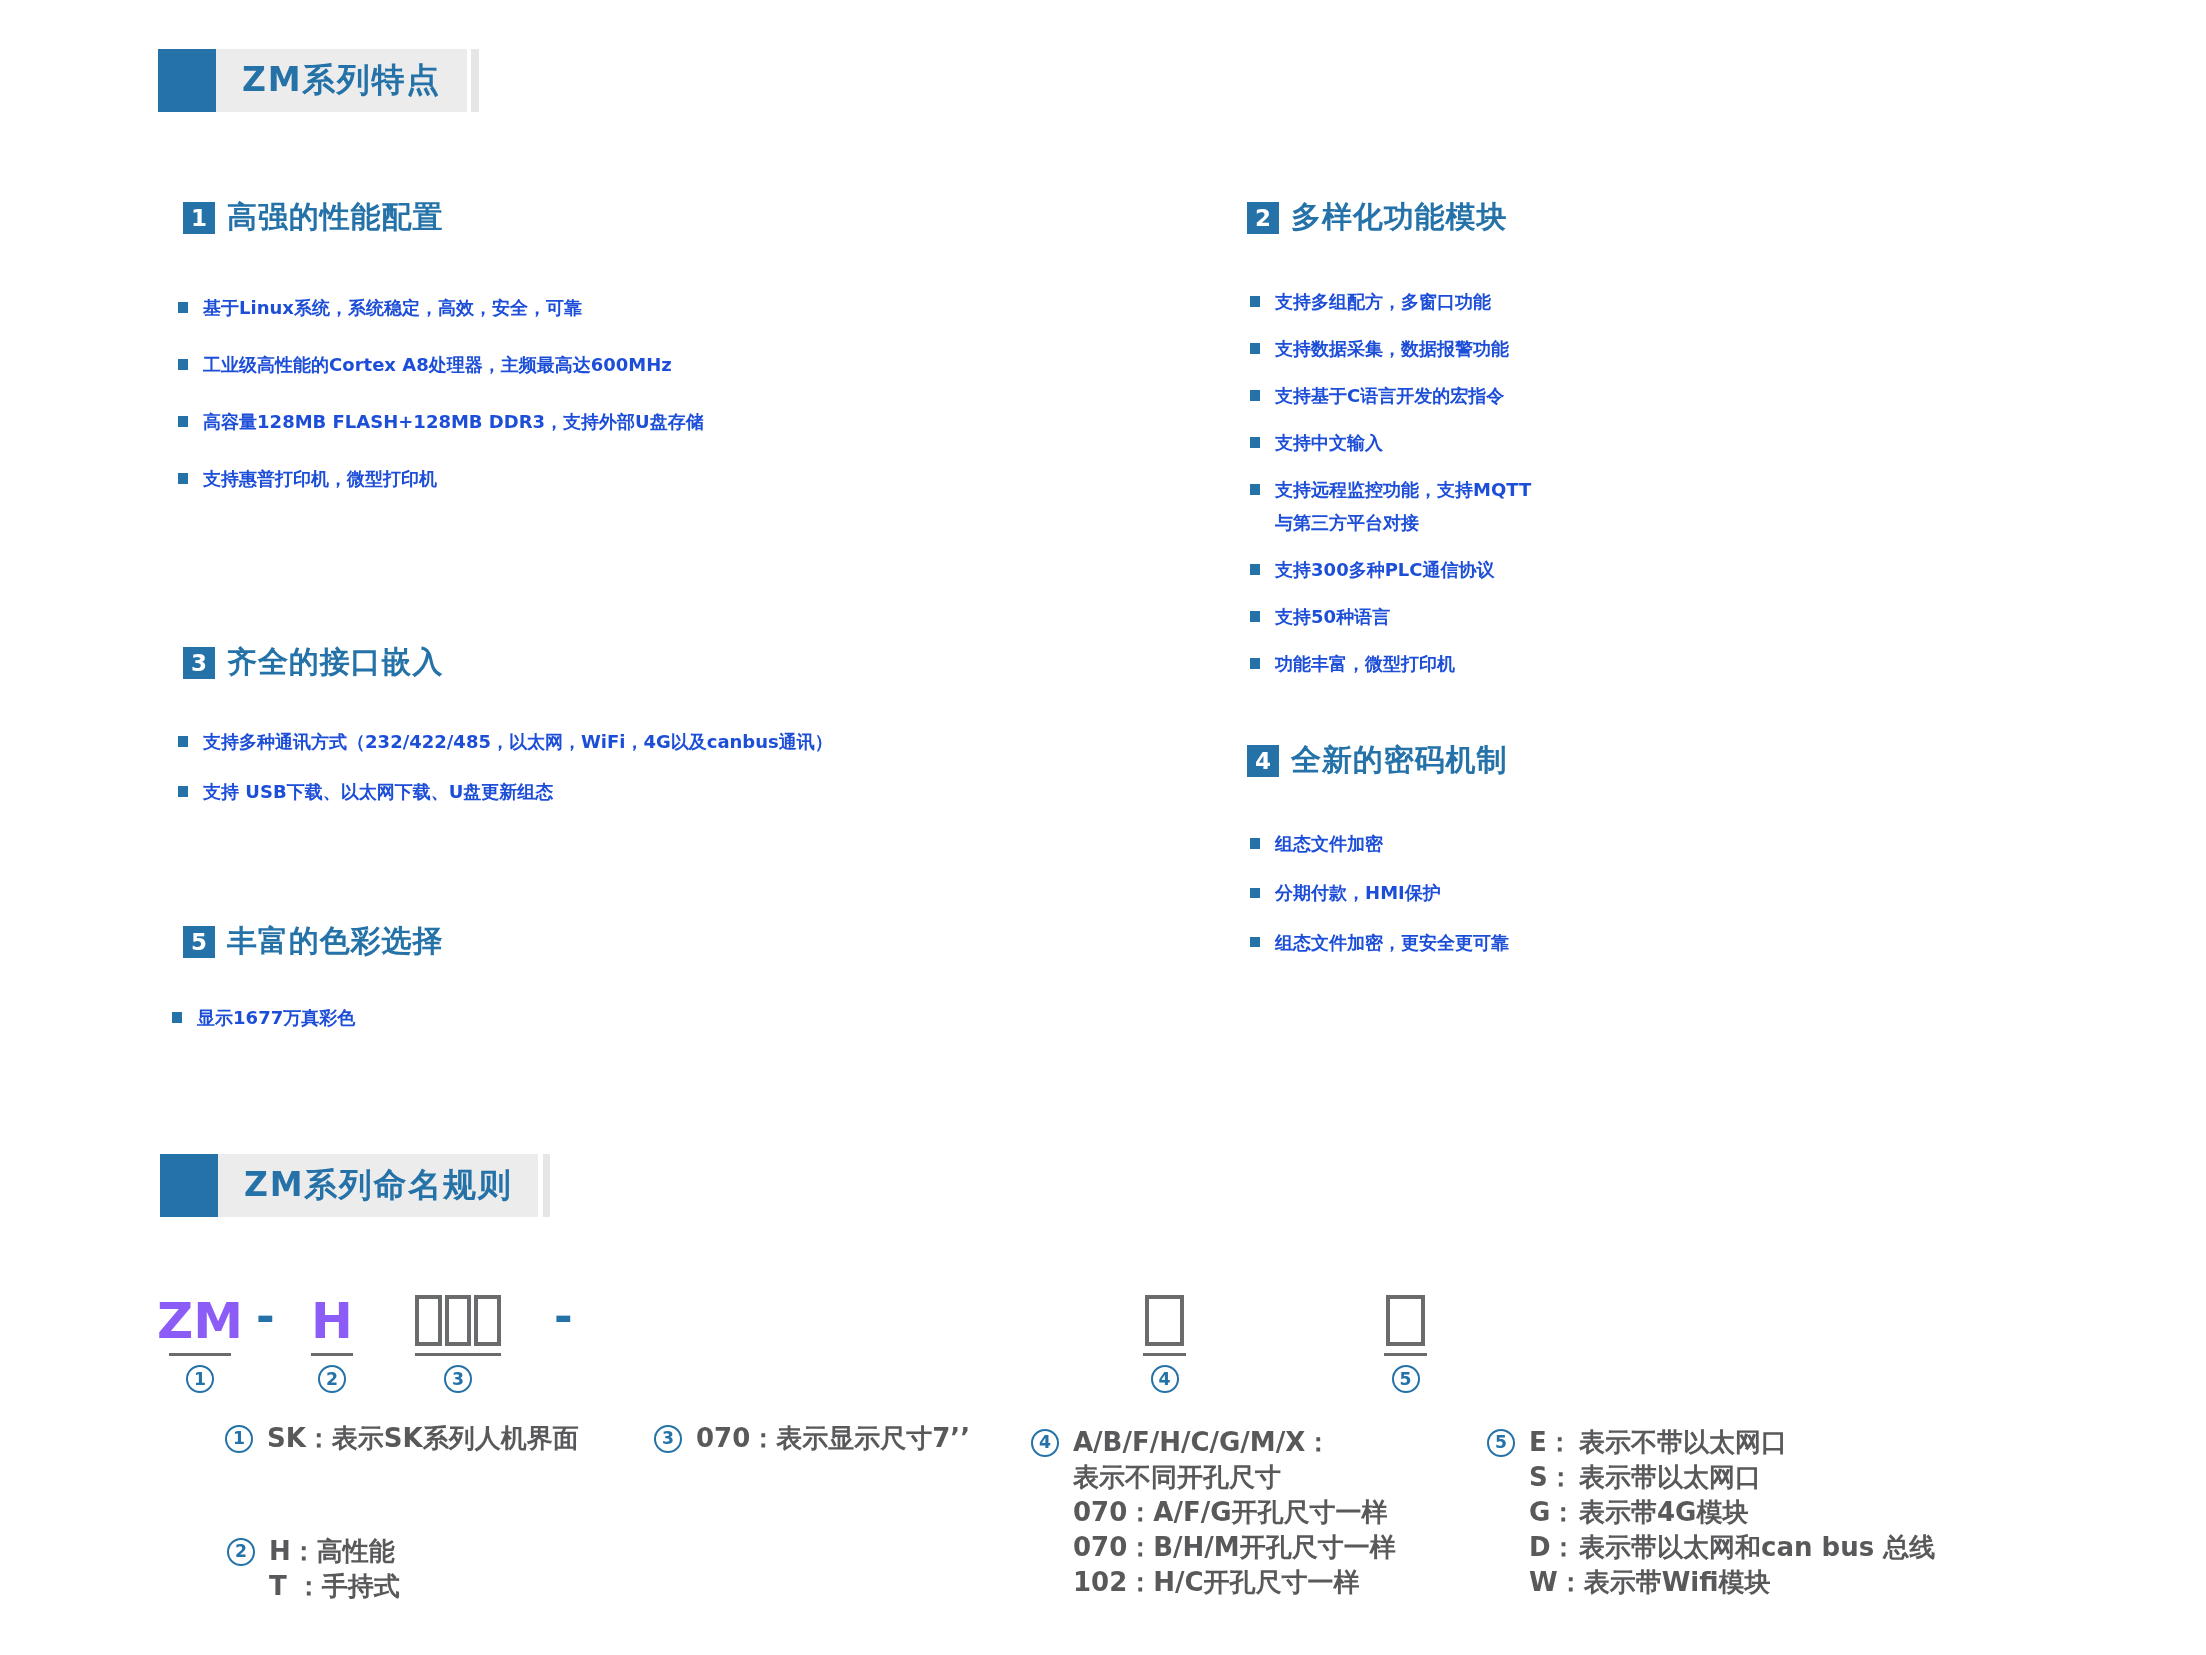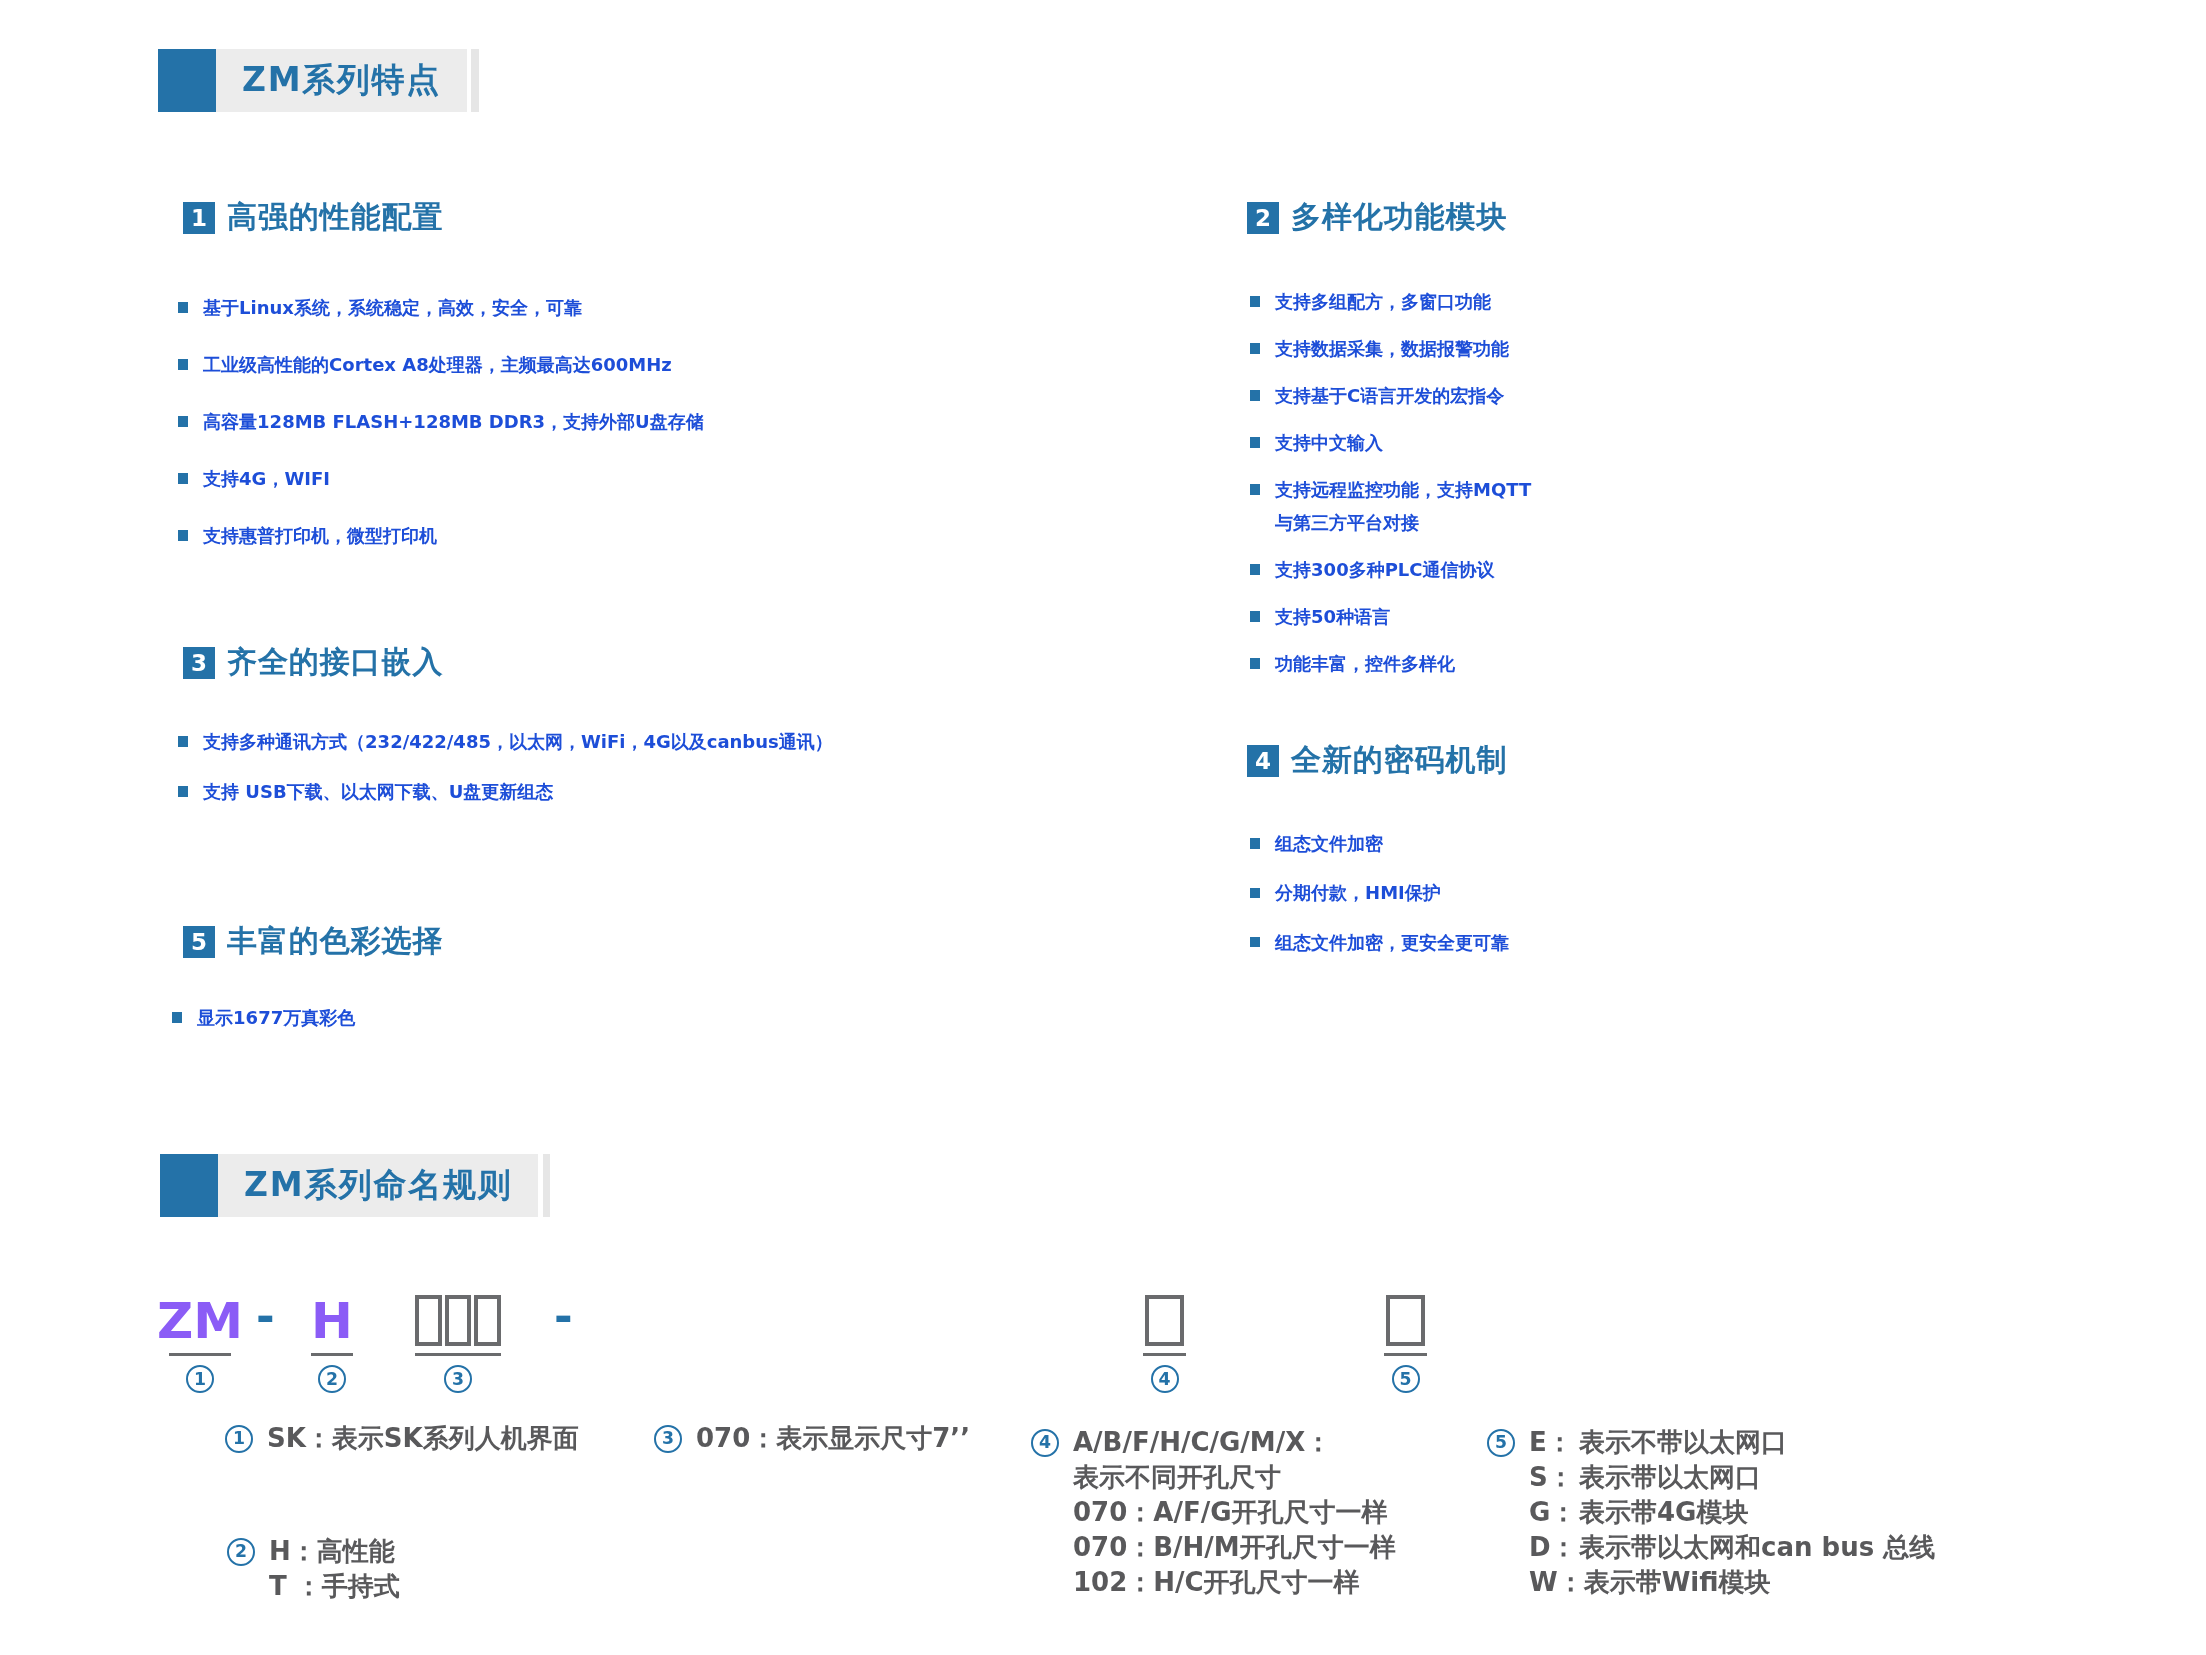--- a/index.html
+++ b/index.html
@@ -76,24 +76,20 @@
     <li>
         <span class="b-sq"></span>
         <span class="b-tx">工业级高性能的Cortex A8处理器，主频最高达600MHz</span>
       </li>
     <li>
         <span class="b-sq"></span>
         <span class="b-tx">高容量128MB FLASH+128MB DDR3，支持外部U盘存储</span>
       </li>
     <li>
         <span class="b-sq"></span>
-        <span class="b-tx">支持4G，WIFI</span>
-      </li>
-    <li>
-        <span class="b-sq"></span>
         <span class="b-tx">支持惠普打印机，微型打印机</span>
       </li>
   </ul>
 
   <div class="sec-title" style="left:183px;top:642px;">
     <div class="badge">3</div>
     <div class="sec-title-text">齐全的接口嵌入</div>
   </div>
   <ul class="bullets gap-mid" style="left:178px;top:725px;">
     <li>
@@ -146,21 +142,21 @@
     <li>
         <span class="b-sq"></span>
         <span class="b-tx">支持300多种PLC通信协议</span>
       </li>
     <li>
         <span class="b-sq"></span>
         <span class="b-tx">支持50种语言</span>
       </li>
     <li>
         <span class="b-sq"></span>
-        <span class="b-tx">功能丰富，控件多样化</span>
+        <span class="b-tx">功能丰富，微型打印机</span>
       </li>
   </ul>
 
   <div class="sec-title" style="left:1247px;top:740px;">
     <div class="badge">4</div>
     <div class="sec-title-text">全新的密码机制</div>
   </div>
   <ul class="bullets gap-near" style="left:1250px;top:827px;">
     <li>
         <span class="b-sq"></span>

